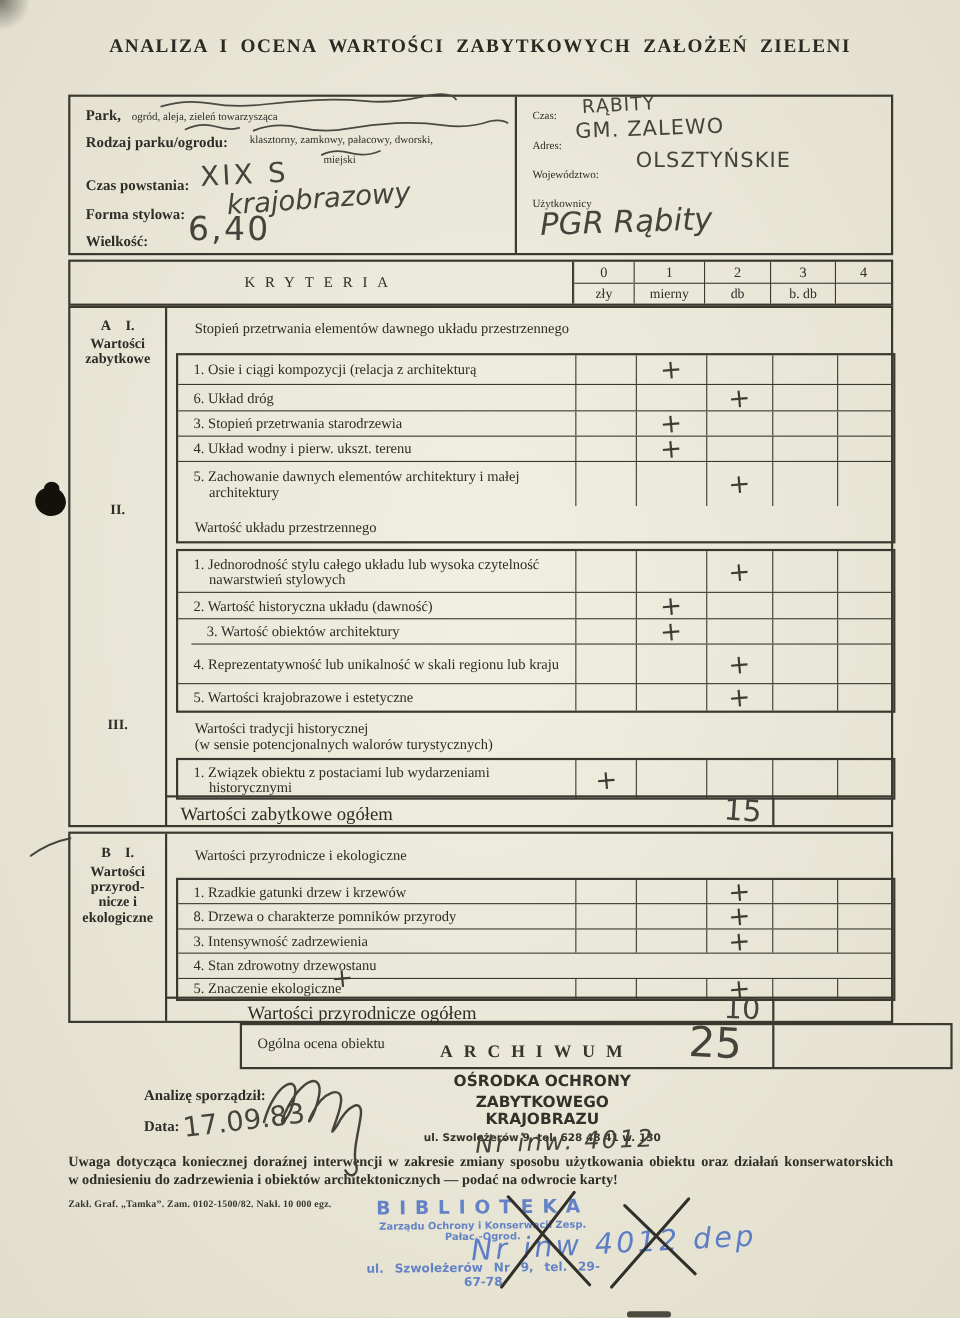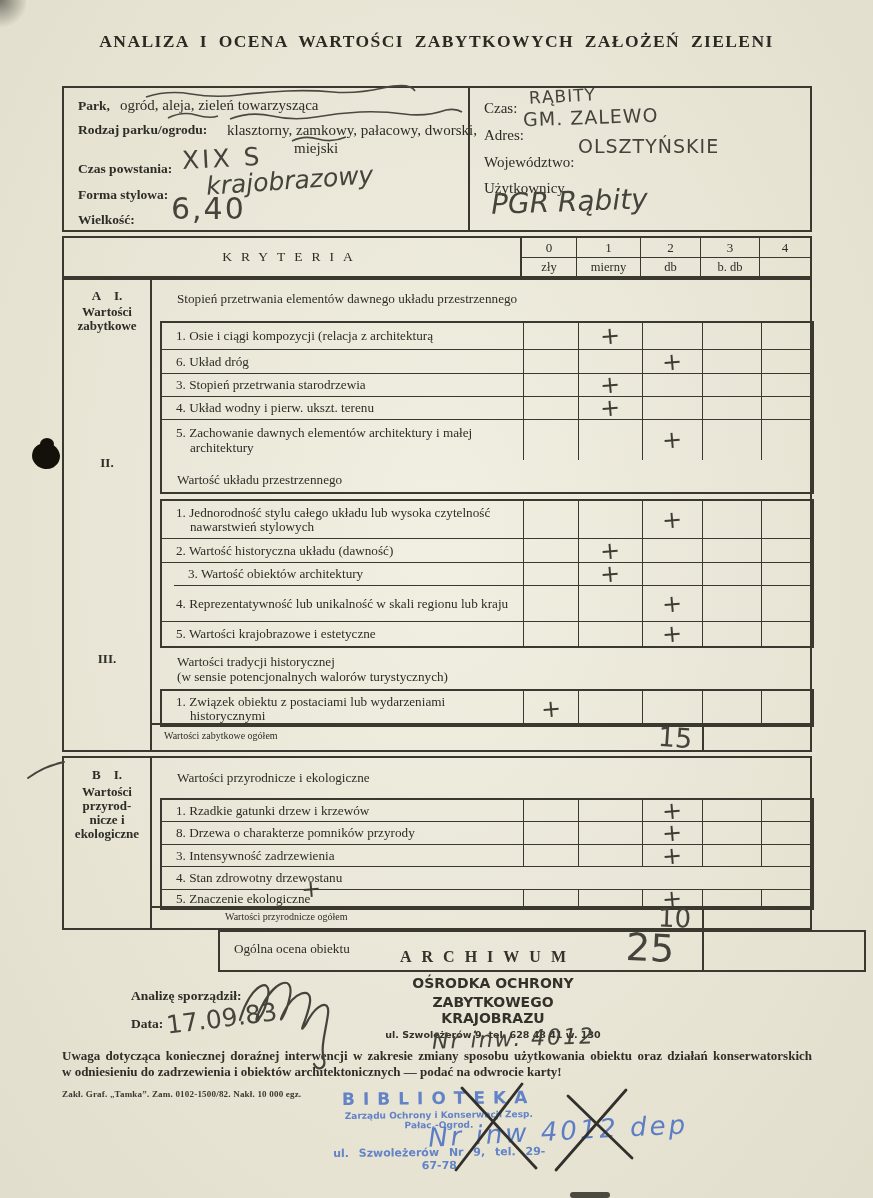--- a/index.html
+++ b/index.html
@@ -6,21 +6,21 @@
   .paper{position:relative;width:873px;height:1198px;background:#edead9;overflow:hidden;
          font-family:"Liberation Serif",serif;color:#2e2c26;}
   .paper:before{content:"";position:absolute;inset:0;pointer-events:none;
     background:radial-gradient(ellipse at 50% 45%, rgba(255,255,252,.25), rgba(120,115,95,.10) 98%);}
   .abs{position:absolute;}
   .box{position:absolute;border:2px solid #3b392f;box-sizing:border-box;background:transparent;}
   .vline{position:absolute;width:2px;background:#3b392f;}
   .title{position:absolute;top:31px;left:0;width:100%;text-align:center;font-weight:bold;
          font-size:17.5px;letter-spacing:1.4px;word-spacing:5px;color:#2b2922;}
   .lbl{font-size:13.5px;font-weight:bold;white-space:nowrap;}
-  .pln{font-size:15px;white-space:nowrap;}
+  .pln{font-size:10px;white-space:nowrap;}
   
   .khead{display:flex;height:100%;}
   .khead-label{flex:1;display:flex;align-items:center;justify-content:center;
                font-size:13.5px;letter-spacing:9px;border-right:1.5px solid #3b392f;}
   .khcell{display:flex;flex-direction:column;box-sizing:border-box;border-left:1.5px solid #3b392f;}
   .khcell:first-of-type{border-left:none;}
   .knum{height:19px;border-bottom:1.5px solid #3b392f;display:flex;align-items:center;justify-content:center;font-size:13px;}
   .kname{flex:1;display:flex;align-items:center;justify-content:center;font-size:12.5px;}
   .w0{width:55px}.w1{width:64px}.w2{width:60px}.w3{width:59px}.w4{width:51px}
   
@@ -33,21 +33,21 @@
   .tlabel{flex:1;font-size:13.2px;line-height:14.5px;padding:3px 4px 2px 28px;text-indent:-14px;
           display:flex;align-items:center;box-sizing:border-box;}
   .tlabel>span{display:block;}
   .cells{display:flex;}
   .cell{box-sizing:border-box;border-left:1.5px solid #3b392f;display:flex;align-items:center;justify-content:center;}
   .cell:nth-child(1){width:55px}.cell:nth-child(2){width:64px}.cell:nth-child(3){width:60px}
   .cell:nth-child(4){width:59px}.cell:nth-child(5){width:51px}
   .mark{font-family:"DejaVu Sans",sans-serif;font-size:24px;font-weight:400;color:#3e3c35;
         transform:rotate(-5deg);line-height:0;}
   .totalrow{position:absolute;left:86px;right:0;bottom:0;border-top:2px solid #3b392f;box-sizing:border-box;}
-  .totallabel{position:absolute;top:5px;font-size:10px;}
+  .totallabel{position:absolute;top:5px;font-size:17px;}
   
   .hw{position:absolute;font-family:"DejaVu Sans",sans-serif;color:#45433b;white-space:nowrap;z-index:6;}
   .hw.i{font-style:italic;}
   .blue{color:#5d7ec5;}
   .stampblk{position:absolute;text-align:center;color:#33312a;font-family:"DejaVu Sans",sans-serif;}
   .bluestamp{position:absolute;color:#6383c6;font-family:"DejaVu Sans",sans-serif;font-weight:bold;transform:rotate(-.6deg);}
   .smallprint{position:absolute;font-size:9px;font-weight:bold;color:#3a382f;letter-spacing:.2px;}
   .uwaga{position:absolute;left:62px;width:750px;font-size:13px;font-weight:bold;color:#2f2d26;line-height:15.5px;}
   .just{text-align:justify;text-align-last:justify;}
   svg{position:absolute;overflow:visible;z-index:7;}

